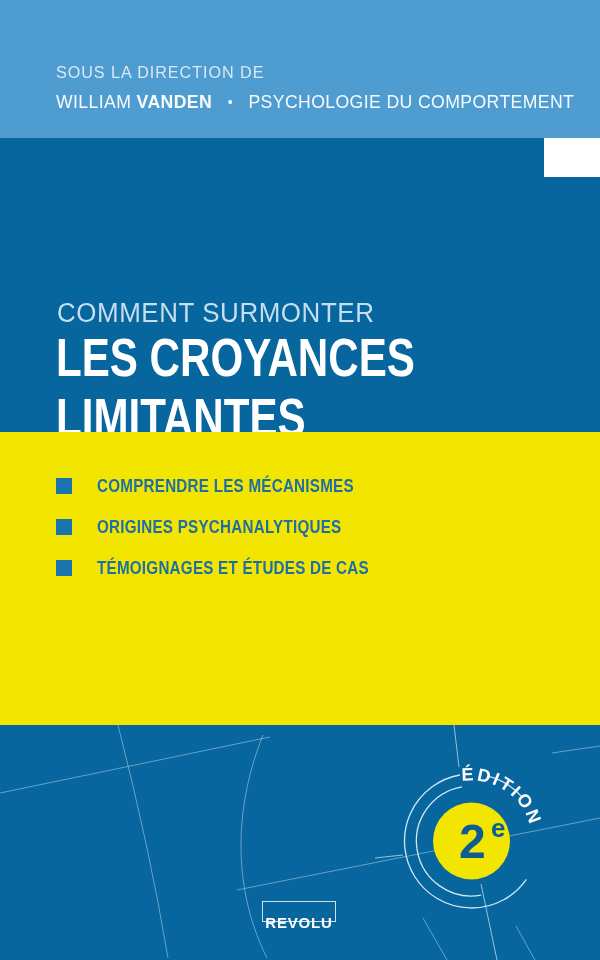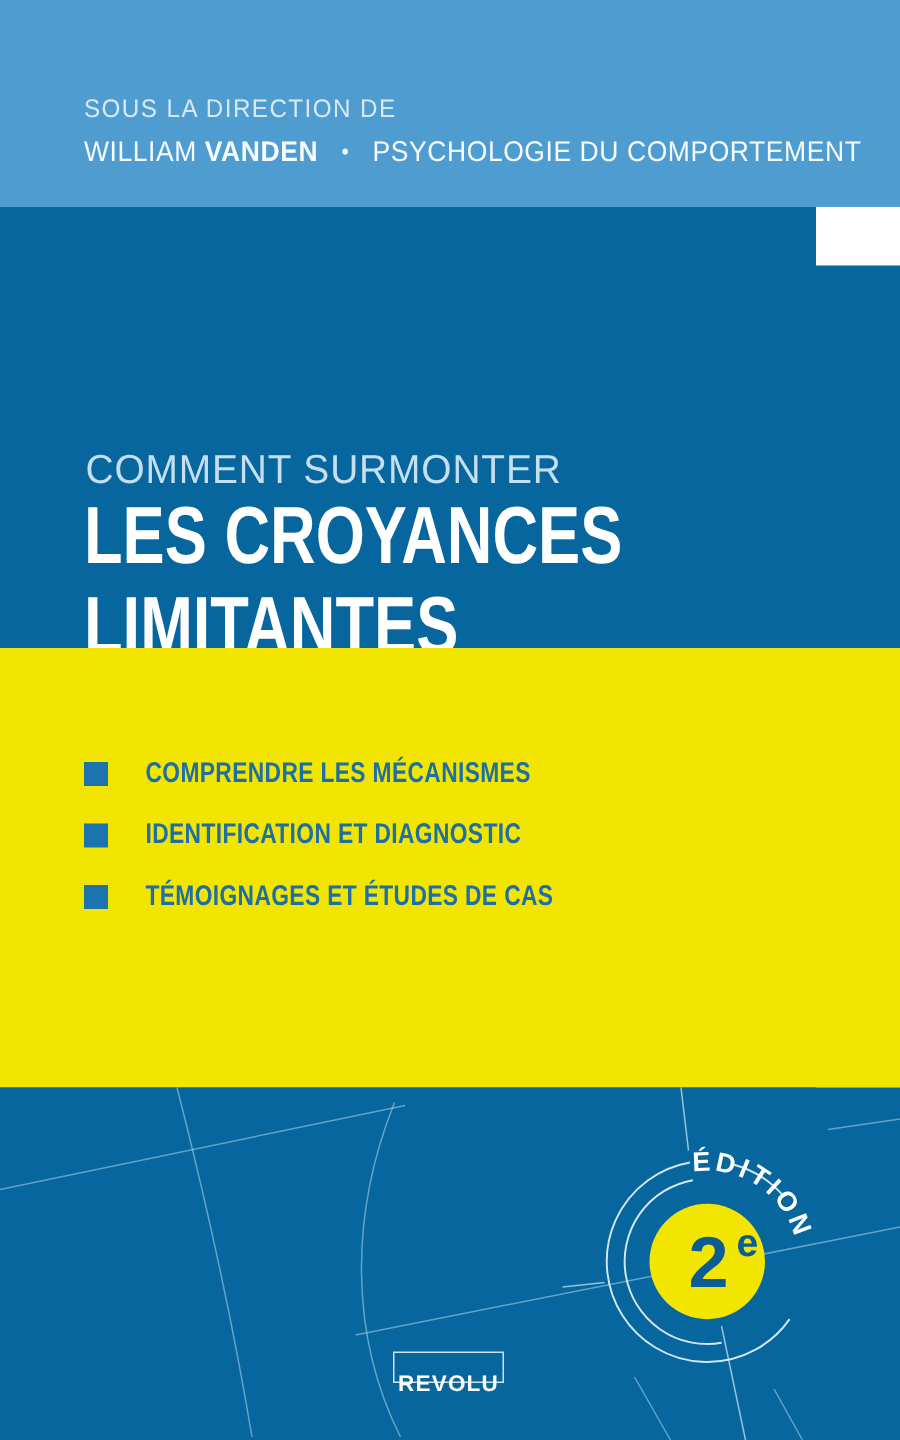--- a/index.html
+++ b/index.html
@@ -19,21 +19,21 @@
   
   .band-mid { position:absolute; top:138px; left:0; width:600px; height:294px; background:#07669E;margin-top:39px; }
   .title-kicker { position:absolute; left:57px; top:121px; font-size:27px; letter-spacing:0.6px;
                   color:#C6DFF0; transform:scaleX(0.96); transform-origin:0 0; white-space:nowrap; }
   .title-big { position:absolute; left:56px; top:150px; font-size:54px; line-height:60px;
                font-weight:700; color:#FFFFFF; transform:scaleX(0.78); transform-origin:0 0;
                white-space:nowrap; letter-spacing:0; }
 
   
   .band-yellow { position:absolute; top:432px; left:0; width:600px; height:293px; background:#F2E500; }
-  .check-list { padding-top:63px; }
+  .check-list { padding-top:33px; }
   .check-row { display:flex; align-items:center; height:41px; padding-left:56px; }
   .check-square { width:16px; height:16px; background:#1C74AE; flex:0 0 16px; }
   .check-label { margin-left:25px; font-size:19px; font-weight:700; color:#1E6FA4;
                  transform:scaleX(0.8); transform-origin:0 50%; white-space:nowrap;
                  letter-spacing:0.3px; }
 
   
   .band-bottom { position:absolute; top:725px; left:0; width:600px; height:235px; background:#07669E; }
   .decor-svg { position:absolute; top:0; left:0; width:600px; height:960px; pointer-events:none; }
   .decor-line { stroke:#BFDFF2; stroke-opacity:0.5; stroke-width:1; fill:none; }
@@ -75,21 +75,21 @@
   </div>
 
   <div class="band-yellow">
     <div class="check-list">
       <div class="check-row">
         <div class="check-square"></div>
         <div class="check-label">COMPRENDRE LES MÉCANISMES</div>
       </div>
       <div class="check-row">
         <div class="check-square"></div>
-        <div class="check-label">IDENTIFICATION ET DIAGNOSTIC</div>
+        <div class="check-label">ORIGINES PSYCHANALYTIQUES</div>
       </div>
       <div class="check-row">
         <div class="check-square"></div>
         <div class="check-label">TÉMOIGNAGES ET ÉTUDES DE CAS</div>
       </div>
     </div>
   </div>
 
   <div class="band-bottom"></div>
 

